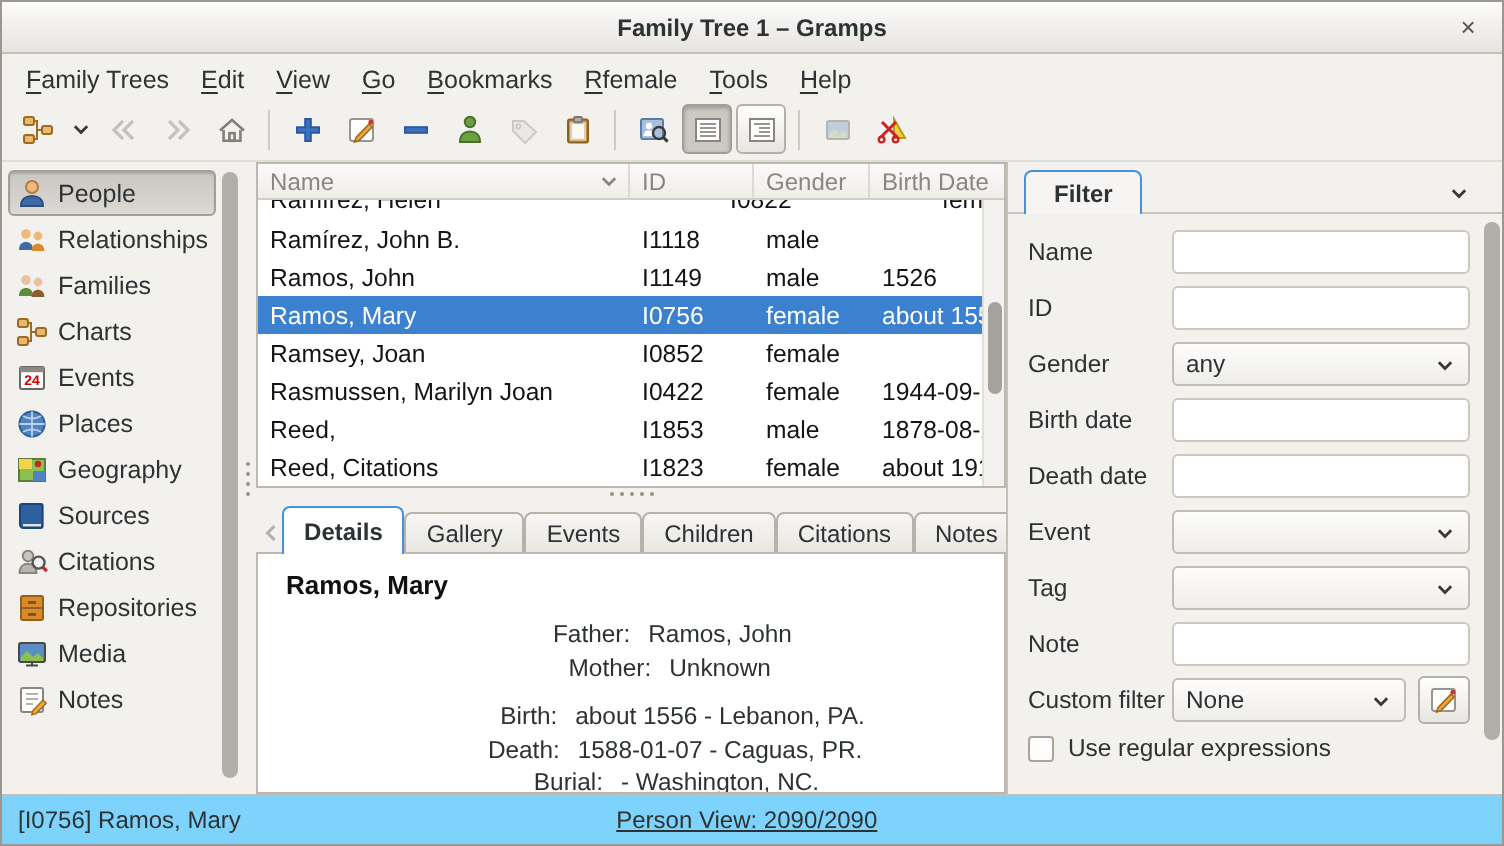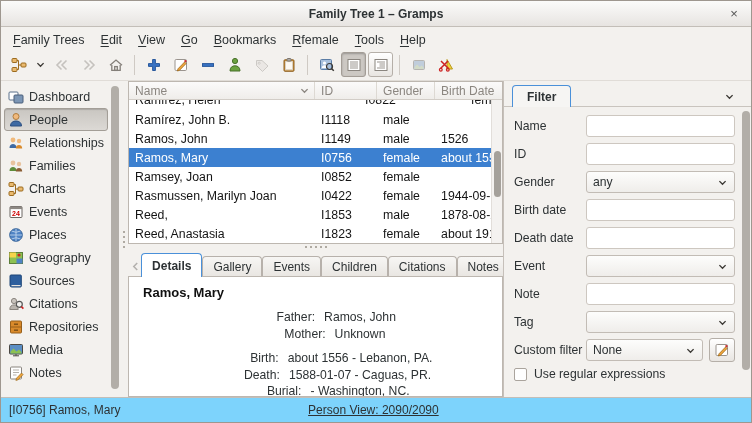--- a/index.html
+++ b/index.html
@@ -254,27 +254,20 @@
           <circle cx="2.8" cy="12.8" r="1.4" fill="none" stroke="#cc2222" stroke-width="1.2"></circle>
           <circle cx="9.8" cy="12.8" r="1.4" fill="none" stroke="#cc2222" stroke-width="1.2"></circle>
         </svg>
     </span>
   </div>
 
   <div class="main">
 
     <div class="sidebar">
       <div class="sidebar-items">
-        <div class="side-item">
-          <svg class="icon16" viewBox="0 0 16 16">
-              <rect x="1" y="3" width="9" height="8" rx="1" fill="#fff" stroke="#5b718c"></rect>
-              <rect x="6" y="6" width="9" height="8" rx="1" fill="#7c96b5" stroke="#4a5f7a"></rect>
-            </svg>
-          <span>Dashboard</span>
-        </div>
         <div class="side-item selected">
           <svg class="icon16" viewBox="0 0 16 16">
               <circle cx="8" cy="4.5" r="3" fill="#f0b97c" stroke="#b07d3e"></circle>
               <path d="M2.5 14c0-3.5 2.5-5 5.5-5s5.5 1.5 5.5 5z" fill="#3f6aa3" stroke="#2c4f80"></path>
             </svg>
           <span>People</span>
         </div>
         <div class="side-item">
           <svg class="icon16" viewBox="0 0 16 16">
               <circle cx="5" cy="5" r="2.4" fill="#f0b97c"></circle>
@@ -441,21 +434,21 @@
             <span class="td td-gender">female</span>
             <span class="td td-birth">1944-09-11</span>
           </div>
           <div class="trow">
             <span class="td td-name">Reed,</span>
             <span class="td td-id">I1853</span>
             <span class="td td-gender">male</span>
             <span class="td td-birth">1878-08-25</span>
           </div>
           <div class="trow">
-            <span class="td td-name">Reed, Anastasia</span>
+            <span class="td td-name">Reed, Citations</span>
             <span class="td td-id">I1823</span>
             <span class="td td-gender">female</span>
             <span class="td td-birth">about 1914</span>
           </div>
         </div>
         <div class="table-scroll">
             <div class="thumb"></div>
           </div>
       </div>
 
@@ -569,33 +562,33 @@
         <div class="f-row">
           <span class="f-label">Event</span>
           <div class="f-select">
             <span></span>
             <svg class="icon12" viewBox="0 0 16 16" fill="none" stroke="#3b3834" stroke-width="2">
                 <path d="M3.5 6l4.5 4.5L12.5 6"></path>
               </svg>
           </div>
         </div>
         <div class="f-row">
-          <span class="f-label">Note</span>
-          <div class="f-input"></div>
-        </div>
-        <div class="f-row">
           <span class="f-label">Tag</span>
           <div class="f-select">
             <span></span>
             <svg class="icon12" viewBox="0 0 16 16" fill="none" stroke="#3b3834" stroke-width="2">
                 <path d="M3.5 6l4.5 4.5L12.5 6"></path>
               </svg>
           </div>
         </div>
         <div class="f-row">
+          <span class="f-label">Note</span>
+          <div class="f-input"></div>
+        </div>
+        <div class="f-row">
           <span class="f-label">Custom filter</span>
           <div class="f-select">
             <span>None</span>
             <svg class="icon12" viewBox="0 0 16 16" fill="none" stroke="#3b3834" stroke-width="2">
                 <path d="M3.5 6l4.5 4.5L12.5 6"></path>
               </svg>
           </div>
           <span class="f-editbtn">
             <svg class="icon16" viewBox="0 0 16 16">
                 <rect x="2" y="2.5" width="11.5" height="11" rx="1.2" fill="#fff" stroke="#9a948e"></rect>

